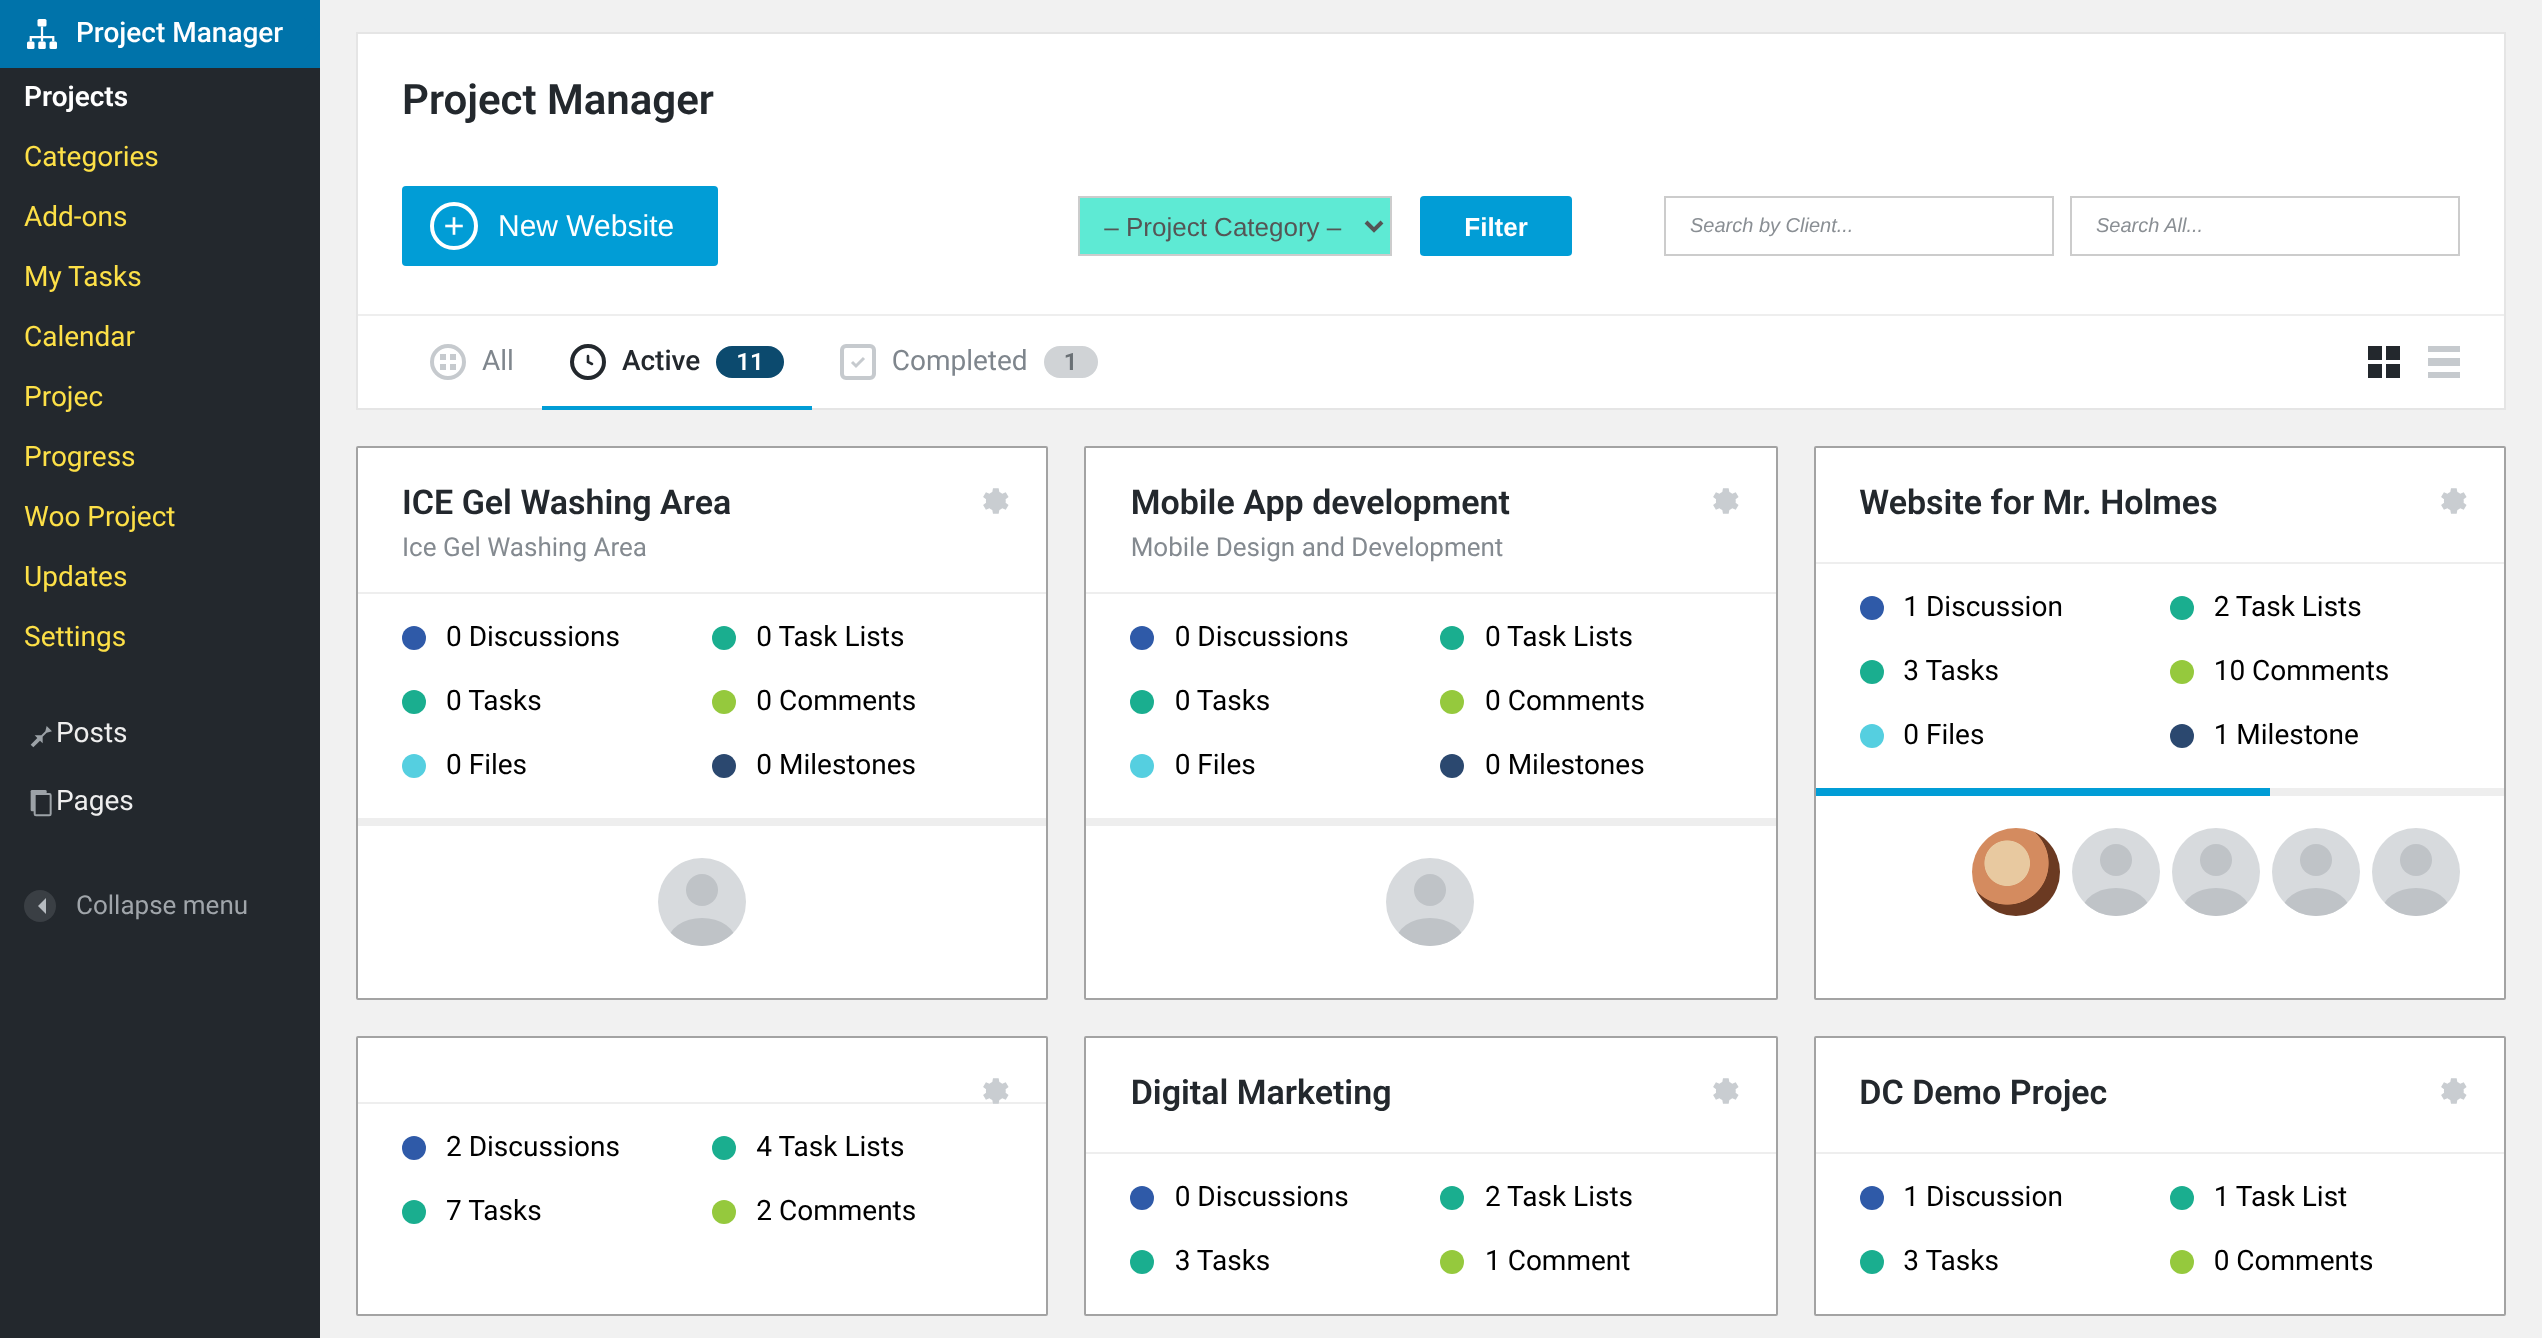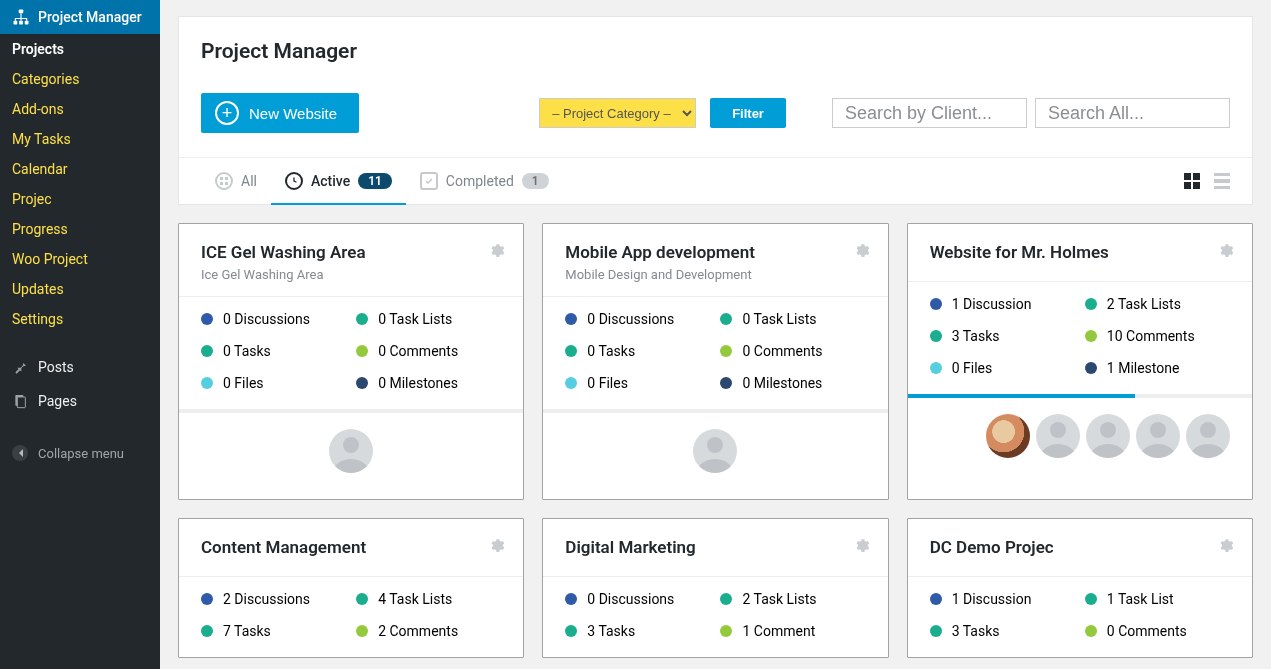--- a/index.html
+++ b/index.html
@@ -6,40 +6,40 @@
   html, body { height: 100%; font-family: -apple-system, BlinkMacSystemFont, "Segoe UI", Roboto, Arial, sans-serif; font-size: 13px; color: #444; }
   body { display: flex; background: #f1f1f1; overflow: hidden; }
 
   
   .sidebar { width: 160px; background: #23282d; color: #eee; display: flex; flex-direction: column; height: 100vh; font-size: 14px; }
   .sidebar .main-item { position: relative; padding: 8px 12px; display: flex; align-items: center; gap: 8px; background: #0073aa; color: #fff; font-weight: 500; cursor: pointer; }
   .sidebar .main-item::after { content: ""; position: absolute; right: -8px; top: 50%; transform: translateY(-50%); border: 8px solid transparent; border-left-color: #0073aa; }
   .sidebar .sub-item { padding: 7px 12px; color: #fde047; cursor: pointer; font-size: 14px; }
   .sidebar .sub-item.active { color: #fff; font-weight: 600; }
   .sidebar .sep { height: 16px; }
-  .sidebar .other { padding: 9px 12px; display: flex; align-items: center; gap: 10px; color: #eee; cursor: pointer; font-size: 14px; }
+  .sidebar .other { padding: 9px 12px; display: flex; align-items: center; color: #eee; cursor: pointer; font-size: 14px; }
   .sidebar .other svg, .sidebar .other .pin, .sidebar .other .pages-ico { width: 16px; height: 16px; fill: #9ca2a7; color:#9ca2a7; display:inline-block;}
   .sidebar .collapse { margin-top: 18px; padding: 9px 12px; display: flex; align-items: center; gap: 10px; color: #a0a5aa; cursor: pointer; font-size: 13px; }
   .sidebar .collapse .circ { width:16px;height:16px;border-radius:50%;background:#3a3f44;display:flex;align-items:center;justify-content:center;}
   .sidebar .collapse .circ::before{content:"";width:0;height:0;border:4px solid transparent;border-right-color:#b6bbc0;margin-right:2px;}
 
   
   .main { flex: 1; height: 100vh; overflow-y: auto; padding: 16px 18px; }
   .panel { background: #fff; border: 1px solid #e5e5e5; padding: 22px 0 0 0; margin-bottom: 18px; }
   .panel-inner { padding: 0 22px; }
   .page-title { font-size: 21px; font-weight: 600; color: #23282d; margin-bottom: 30px; }
 
   .toolbar { display: flex; align-items: center; gap: 14px; margin-bottom: 24px; }
   .btn-new { background: #019dd6; color: #fff; border: none; height: 40px; padding: 0 22px 0 14px; display: flex; align-items: center; gap: 10px; font-size: 15px; cursor: pointer; border-radius: 2px; }
   .btn-new .plus-circ { width: 24px; height: 24px; border: 2px solid #fff; border-radius: 50%; display: flex; align-items: center; justify-content: center; font-size: 18px; line-height: 1; }
-  .select-wrap { margin-left: auto; border: 1px solid #ccc; height: 30px; background:#fde047; display:flex;align-items:center;}
+  .select-wrap { margin-left: auto; border: 1px solid #ccc; height: 30px; background:#5eead4; display:flex;align-items:center;}
   .select-wrap select { border:none; background:transparent; height:28px; padding:0 8px; font-size:13px; color:#555;}
   .btn-filter { background:#019dd6;color:#fff;border:none;height:30px;padding:0 22px;font-size:13px;font-weight:600;cursor:pointer;border-radius:2px;}
   .search-boxes { display:flex; gap:8px; margin-left:auto;}
-  .search-boxes input { border:1px solid #ccc;height:30px;padding:0 12px;font-size:18px;width:195px;color:#6d28d9;}
+  .search-boxes input { border:1px solid #ccc;height:30px;padding:0 12px;font-size:10px;width:195px;color:#6d28d9;font-style:italic;}
   .search-boxes input::placeholder{color:#8a8f94;}
 
   
   .tabs-row { display:flex; align-items:center; border-top:1px solid #eee; padding: 0 22px; }
   .tab { display:flex;align-items:center;gap:8px;padding:14px 14px;color:#7f868d;cursor:pointer;font-size:14px;position:relative;}
   .tab .tab-ico{width:18px;height:18px;border:2px solid #c6cace;border-radius:50%;display:flex;align-items:center;justify-content:center;}
   .tab.active{color:#23282d;font-weight:500;justify-content:center;}
   .tab.active::after{content:"";position:absolute;left:0;right:0;bottom:-1px;height:2px;background:#019dd6;}
   .tab.active .tab-ico{border-color:#23282d;}
   .badge{background:#0c4a6e;color:#fff;border-radius:12px;padding:1px 10px;font-size:12px;font-weight:600;}
@@ -315,21 +315,20 @@
         <div class="card-foot right">
           <div class="avatar photo"></div>
           <div class="avatar "></div>
           <div class="avatar "></div>
           <div class="avatar "></div>
           <div class="avatar "></div>
         </div>
       </div>
       <div class="card">
         <div class="card-head">
-          <div class="card-title">Content Management</div>
           <span class="gear"><svg class="gear-svg" viewBox="0 0 24 24">
               <path d="M12 8a4 4 0 100 8 4 4 0 000-8zm9 4a7 7 0 00-.1-1.2l2.1-1.6-2-3.4-2.5 1a7 7 0 00-2-1.2L16 3h-4l-.5 2.6a7 7 0 00-2 1.2l-2.5-1-2 3.4 2.1 1.6A7 7 0 007 12c0 .4 0 .8.1 1.2L5 14.8l2 3.4 2.5-1a7 7 0 002 1.2L12 21h4l.5-2.6a7 7 0 002-1.2l2.5 1 2-3.4-2.1-1.6c.1-.4.1-.8.1-1.2z"></path>
             </svg></span>
         </div>
         <div class="card-body">
           <div class="stat">
             <span class="dot d-blue"></span>
             <span>2 Discussions</span>
           </div>
           <div class="stat">

